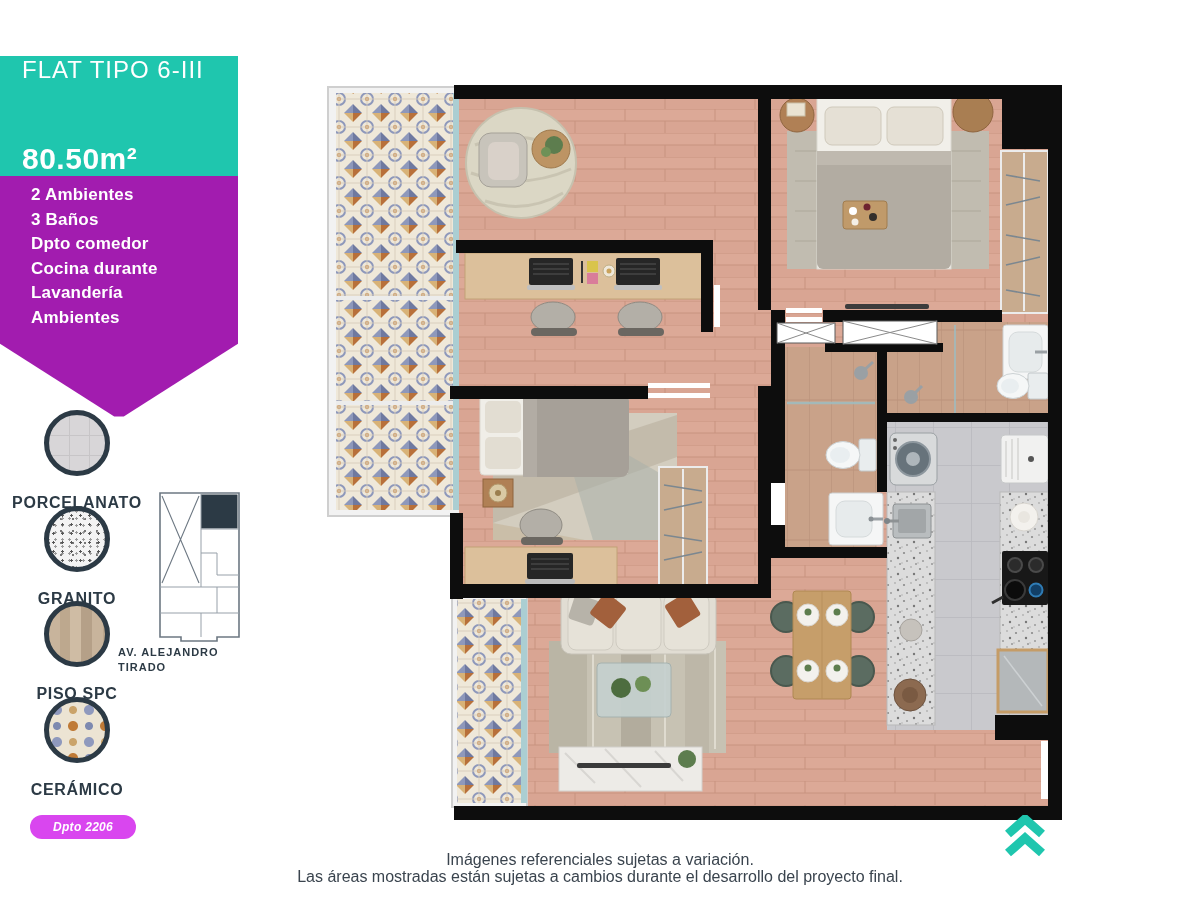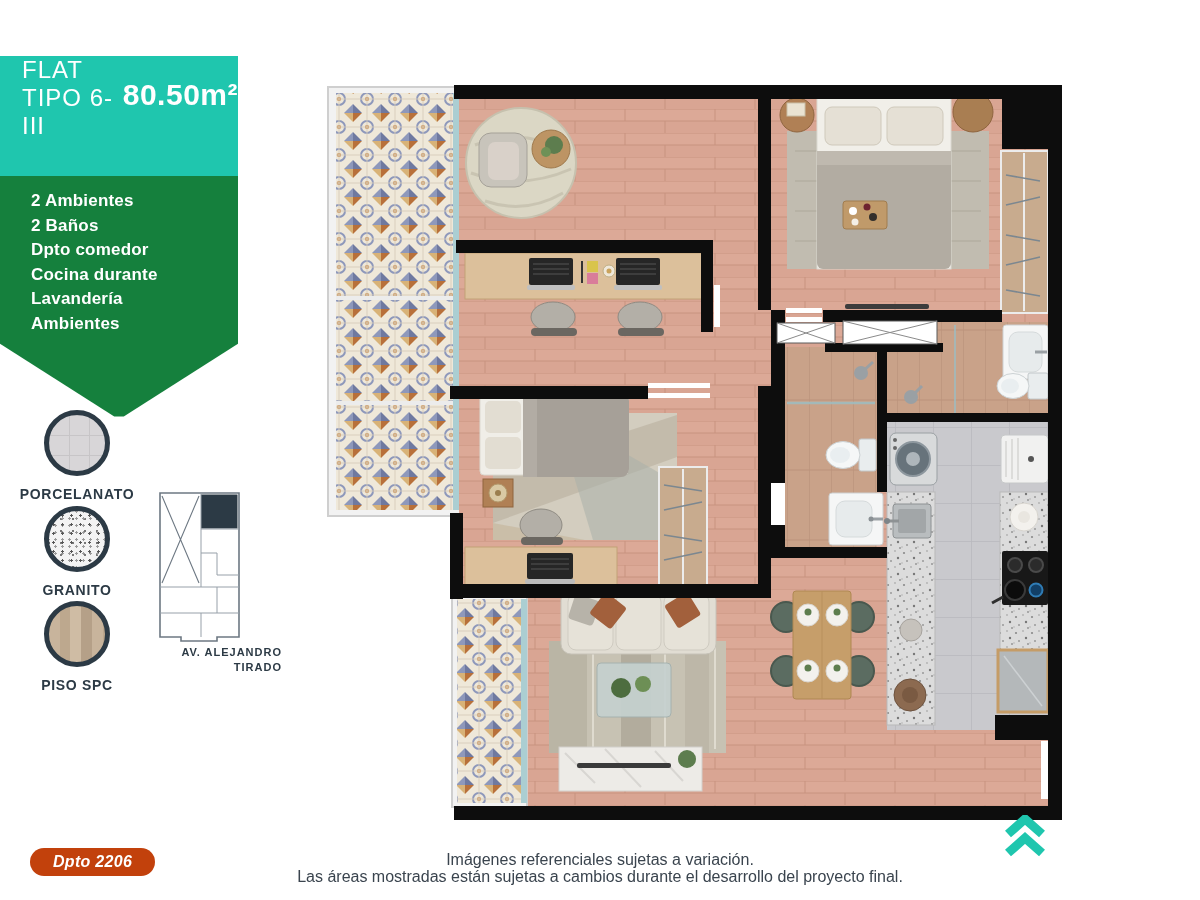--- a/index.html
+++ b/index.html
@@ -1,55 +1,55 @@
 <!DOCTYPE html>
 <html><head>
 <meta charset="utf-8">
 <style>
   html,body{margin:0;padding:0;background:#fff;}
   .page{position:relative;width:1200px;height:900px;background:#fff;overflow:hidden;
         font-family:"Liberation Sans",sans-serif;color:#2c3a45;}
 
   
   .teal-header{position:absolute;left:0;top:56px;width:238px;height:120px;background:#1fc6ae;
-    color:#fff;display:flex;flex-direction:row;justify-content:flex-end;padding-left:22px;box-sizing:border-box;}
+    color:#fff;display:flex;flex-direction:column;justify-content:space-between;padding-left:22px;box-sizing:border-box;}
   .unit-type{font-size:24px;font-weight:500;letter-spacing:1px;}
   .unit-area{font-size:30px;font-weight:800;margin-top:22px;letter-spacing:.5px;}
 
-  .features-panel{position:absolute;left:0;top:176px;width:238px;height:243px;background:#15803d;
+  .features-panel{position:absolute;left:0;top:176px;width:238px;height:243px;background:#a21caf;
     clip-path:polygon(0 0,100% 0,100% 69%,52% 99%,48% 99%,0 69%);
-    color:#fff;box-sizing:border-box;padding:13px 0 0 31px;}
+    color:#fff;box-sizing:border-box;padding:7px 0 0 31px;}
   .features-panel ul{list-style:none;margin:0;padding:0;}
   .features-panel li{font-size:17px;font-weight:600;line-height:24.5px;letter-spacing:.2px;}
 
   .material{position:absolute;left:0;width:154px;text-align:center;}
   .swatch{width:56px;height:56px;border-radius:50%;border:5px solid #2c3a45;margin:0 auto;}
-  .swatch-label{margin-top:10px;font-size:14px;font-weight:700;letter-spacing:.7px;color:#2c3a45;}
+  .swatch-label{margin-top:18px;font-size:16px;font-weight:700;letter-spacing:.7px;color:#2c3a45;}
   .sw-porcelanato{background-color:#d8d6d8;
     background-image:linear-gradient(#c7c5c7 1px,transparent 1px),linear-gradient(90deg,#c7c5c7 1px,transparent 1px);
     background-size:20px 20px;}
   .sw-granito{background-color:#f3f3f3;
     background-image:radial-gradient(#555 1px,transparent 1.3px),radial-gradient(#9a9a9a 1px,transparent 1.2px),
     radial-gradient(#777 .8px,transparent 1px);
     background-size:9px 9px,7px 7px,12px 12px;background-position:0 0,3px 4px,6px 2px;}
   .sw-piso{background:repeating-linear-gradient(90deg,#c8b49c 0 11px,#bda88e 11px 21px,#cfbca4 21px 32px,#b5a088 32px 43px);}
   .sw-ceramico{background-color:#ece4d3;
     background-image:
       radial-gradient(circle at 8px 8px,#8f99bd 4.5px,transparent 5.5px),
       radial-gradient(circle at 24px 24px,#bf7a36 4.5px,transparent 5.5px),
       radial-gradient(circle at 24px 8px,#caa36a 3.5px,transparent 4.5px),
       radial-gradient(circle at 8px 24px,#7d89b0 3.5px,transparent 4.5px);
     background-size:32px 32px;}
 
   .keyplan{position:absolute;left:157px;top:491px;}
-  .keyplan-label{position:absolute;left:118px;top:645px;width:164px;text-align:right;
+  .keyplan-label{position:absolute;left:118px;top:645px;width:164px;text-align:left;
     font-size:11px;font-weight:700;letter-spacing:1px;line-height:15px;color:#2c3a45;}
 
-  .unit-badge{position:absolute;left:30px;top:848px;background:#c2410c;color:#fff;
-    border-radius:999px;padding:5px 23px;font-size:16px;font-weight:700;font-style:italic;letter-spacing:.3px;}
+  .unit-badge{position:absolute;left:30px;top:815px;background:#d946ef;color:#fff;
+    border-radius:999px;padding:5px 23px;font-size:12px;font-weight:700;font-style:italic;letter-spacing:.3px;}
 
   
   .plan{position:absolute;left:325px;top:85px;width:737px;height:735px;}
   .plan svg{display:block;}
 
   .chevrons{position:absolute;left:1002px;top:815px;}
 
   .disclaimer{position:absolute;left:0;right:0;top:851px;text-align:center;
     font-size:16px;line-height:17px;color:#3a444e;}
 </style>
@@ -59,39 +59,43 @@
 <div class="page">
 
   <div class="teal-header">
     <div class="unit-type">FLAT TIPO 6-III</div>
     <div class="unit-area">80.50m²</div>
   </div>
 
   <div class="features-panel">
     <ul>
       <li>2 Ambientes</li>
-      <li>2 Baños</li>
+      <li>3 Baños</li>
       <li>Dpto comedor</li>
       <li>Cocina durante</li>
       <li>Lavandería</li>
       <li>Ambientes</li>
     </ul>
   </div>
 
   <div class="material" style="top:410px">
     <div class="swatch sw-porcelanato"></div>
     <div class="swatch-label">PORCELANATO</div>
   </div>
   <div class="material" style="top:601px">
     <div class="swatch sw-piso"></div>
     <div class="swatch-label">PISO SPC</div>
   </div>
   <div class="material" style="top:506px">
     <div class="swatch sw-granito"></div>
     <div class="swatch-label">GRANITO</div>
+  </div>
+  <div class="material" style="top:697px">
+    <div class="swatch sw-ceramico"></div>
+    <div class="swatch-label">CERÁMICO</div>
   </div>
 
   <div class="keyplan">
     <svg width="86" height="152" viewBox="0 0 86 152">
       <path d="M3 2 H82 V146 H60 V150 H24 V146 H3 Z" fill="#fff" stroke="#6d7883" stroke-width="1.6"></path>
       <rect x="44" y="3.5" width="36.5" height="34" fill="#2c3a45"></rect>
       <path d="M44 2V96M3 96H44M44 38H82M44 62H60M60 62V84H82M44 96H82M60 96V122M3 122H44M44 122H82M44 122V146" stroke="#97a0a9" stroke-width="1" fill="none"></path>
       <path d="M5 5L42 92M42 5L5 92" stroke="#6d7883" stroke-width="1.1"></path>
     </svg>
   </div>

